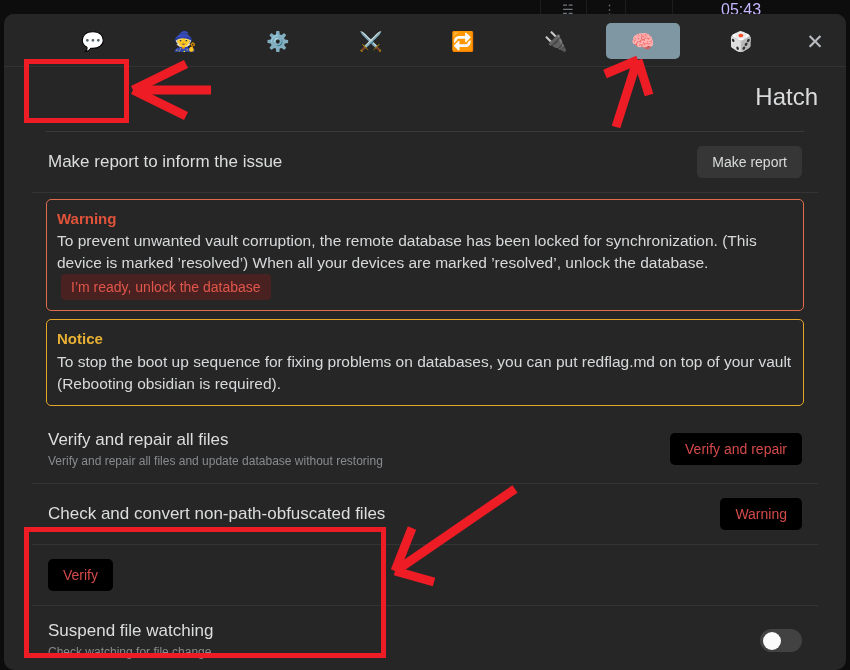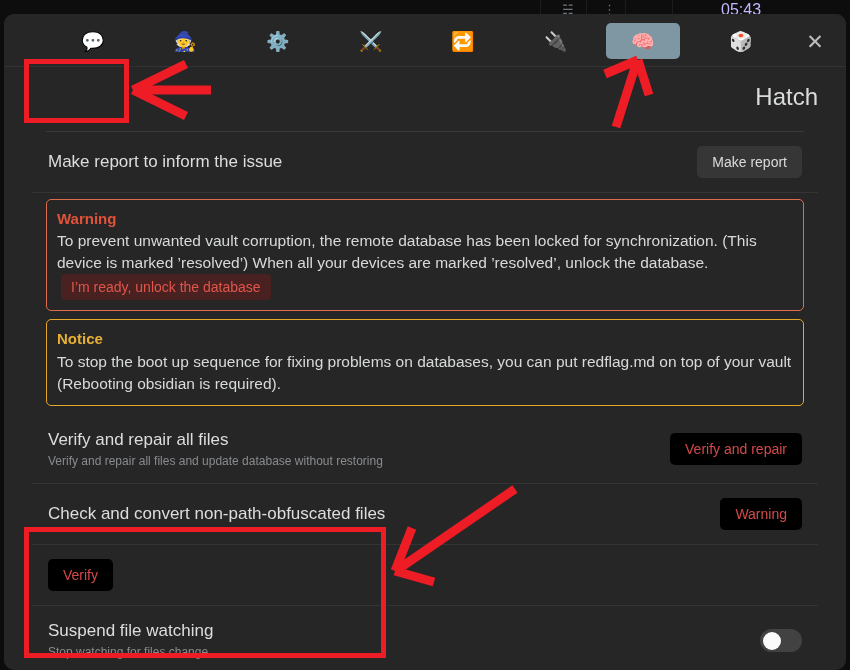--- a/index.html
+++ b/index.html
@@ -263,21 +263,21 @@
           <button class="btn danger">Warning</button>
         </div>
 
         <div class="row">
           <button class="btn danger">Verify</button>
         </div>
 
         <div class="row">
           <div class="row-text">
             <div class="row-name">Suspend file watching</div>
-            <div class="row-desc">Stop watching for files change.</div>
+            <div class="row-desc">Check watching for file change.</div>
           </div>
           <div class="toggle">
               <div class="knob"></div>
             </div>
         </div>
 
       </div>
     </div>
   </div>
 

